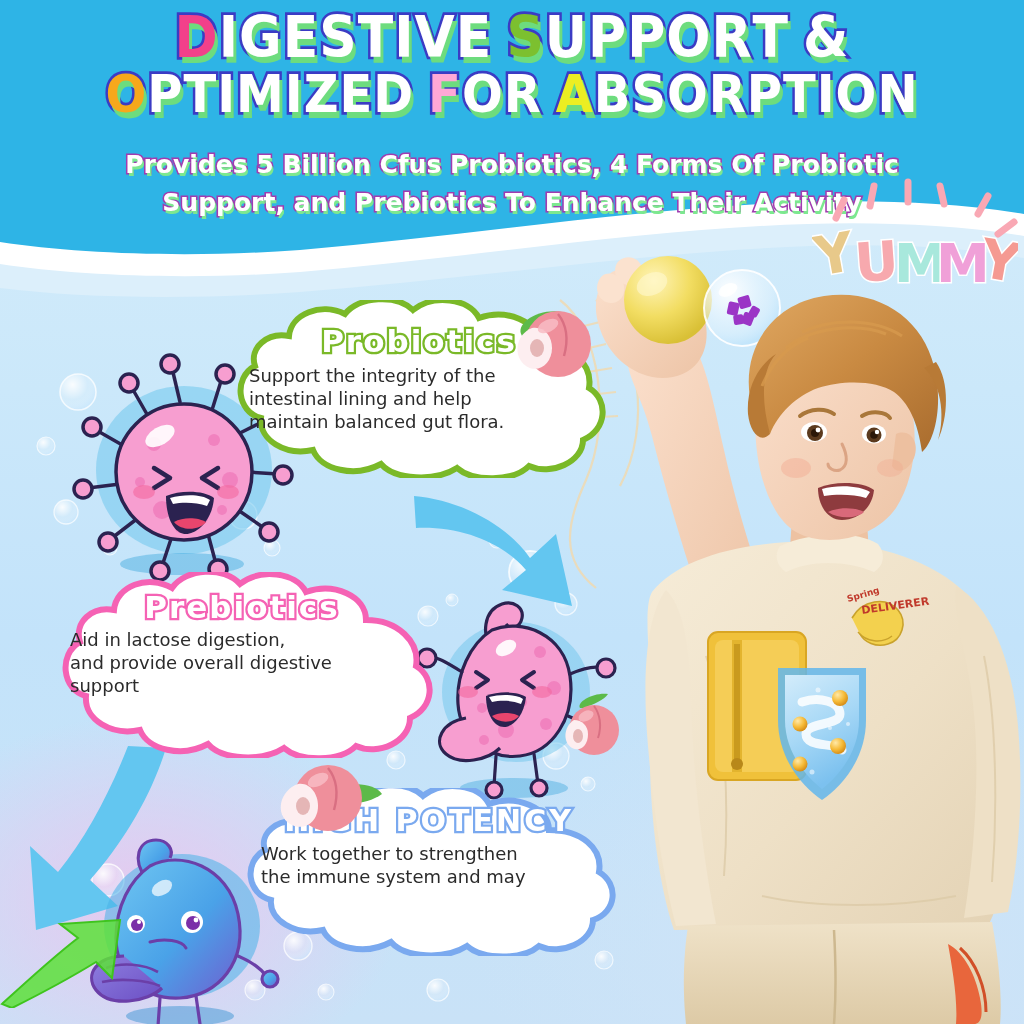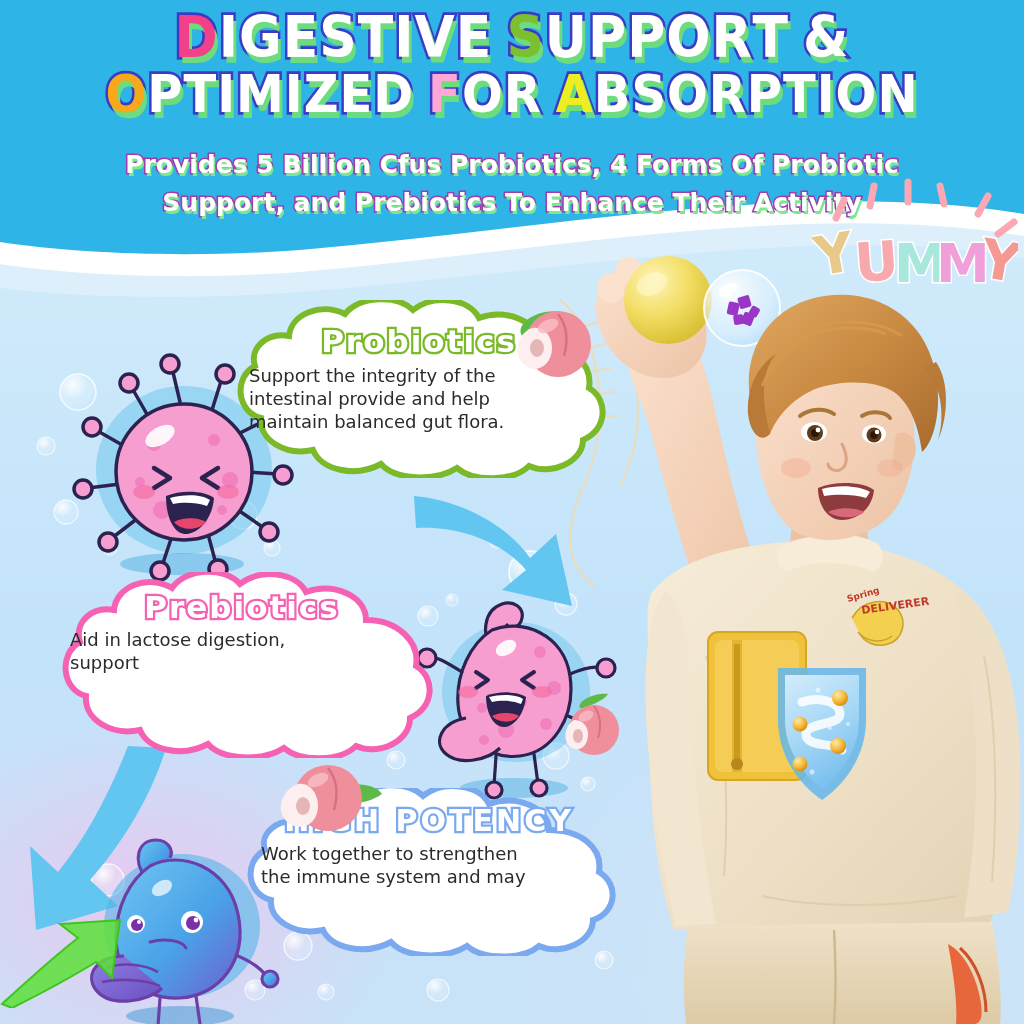--- a/index.html
+++ b/index.html
@@ -487,21 +487,21 @@
     <svg width="396" height="178" viewBox="0 0 396 178">
       <path d="M70 36 C 72 14 102 2 126 14 C 140 -4 178 -6 194 10 C 214 -6 250 -2 260 18 C 288 8 320 22 320 44
                C 352 44 374 64 370 88 C 390 100 388 130 364 140 C 364 162 332 176 310 166
                C 294 182 254 182 238 168 C 216 182 176 180 162 164 C 136 178 102 170 94 150
                C 66 156 40 140 42 118 C 18 112 14 78 36 66 C 30 48 48 32 70 36 Z" fill="#ffffff" stroke="#7ab928" stroke-width="6"></path>
     </svg>
     <div class="inner">
       <div class="cb-title green">Probiotics</div>
       <div class="cb-body">
         <div>Support the integrity of the</div>
-        <div>intestinal provide and help</div>
+        <div>intestinal lining and help</div>
         <div>maintain balanced gut flora.</div>
       </div>
     </div>
   </div>
 
   <svg class="peach-deco" style="left:492px; top:300px;" width="118" height="86" viewBox="0 0 118 86">
     <path d="M30 36 C 22 24 46 8 70 12 C 62 24 48 32 34 38 Z" fill="#5dba49"></path>
     <ellipse cx="66" cy="44" rx="33" ry="33" fill="#ef8f9b"></ellipse>
     <path d="M66 14 C 74 24 77 38 72 56" fill="none" stroke="#d96f82" stroke-width="2.4"></path>
     <path d="M40 28 C 24 34 20 56 34 66 C 46 74 60 64 60 48 C 60 36 52 26 40 28 Z" fill="#fdeef0"></path>
@@ -513,20 +513,21 @@
     <svg width="396" height="186" viewBox="0 0 396 186">
       <path d="M72 38 C 74 14 106 2 130 16 C 144 -4 182 -6 198 12 C 218 -4 254 0 264 20 C 292 10 324 24 324 48
                C 356 48 378 70 374 94 C 394 106 392 136 368 146 C 368 170 336 184 314 174
                C 298 190 258 190 242 176 C 220 190 180 188 166 172 C 140 186 106 178 98 158
                C 70 164 42 148 44 124 C 20 118 16 82 38 70 C 32 50 50 34 72 38 Z" fill="#ffffff" stroke="#f562b4" stroke-width="6"></path>
     </svg>
     <div class="inner">
       <div class="cb-title pink">Prebiotics</div>
       <div class="cb-body">
         <div>Aid in lactose digestion,</div>
+        <div>and provide overall digestive</div>
         <div> support</div>
       </div>
     </div>
   </div>
 
   <div class="bubble" id="bub3">
     <svg width="396" height="168" viewBox="0 0 396 168">
       <path d="M70 34 C 72 12 102 0 126 12 C 140 -6 178 -8 194 8 C 214 -8 250 -4 260 16 C 288 6 320 20 320 42
                C 352 42 374 60 370 84 C 390 96 388 124 364 132 C 364 154 332 168 310 158
                C 294 172 254 172 238 158 C 216 172 176 170 162 154 C 136 168 102 160 94 142

